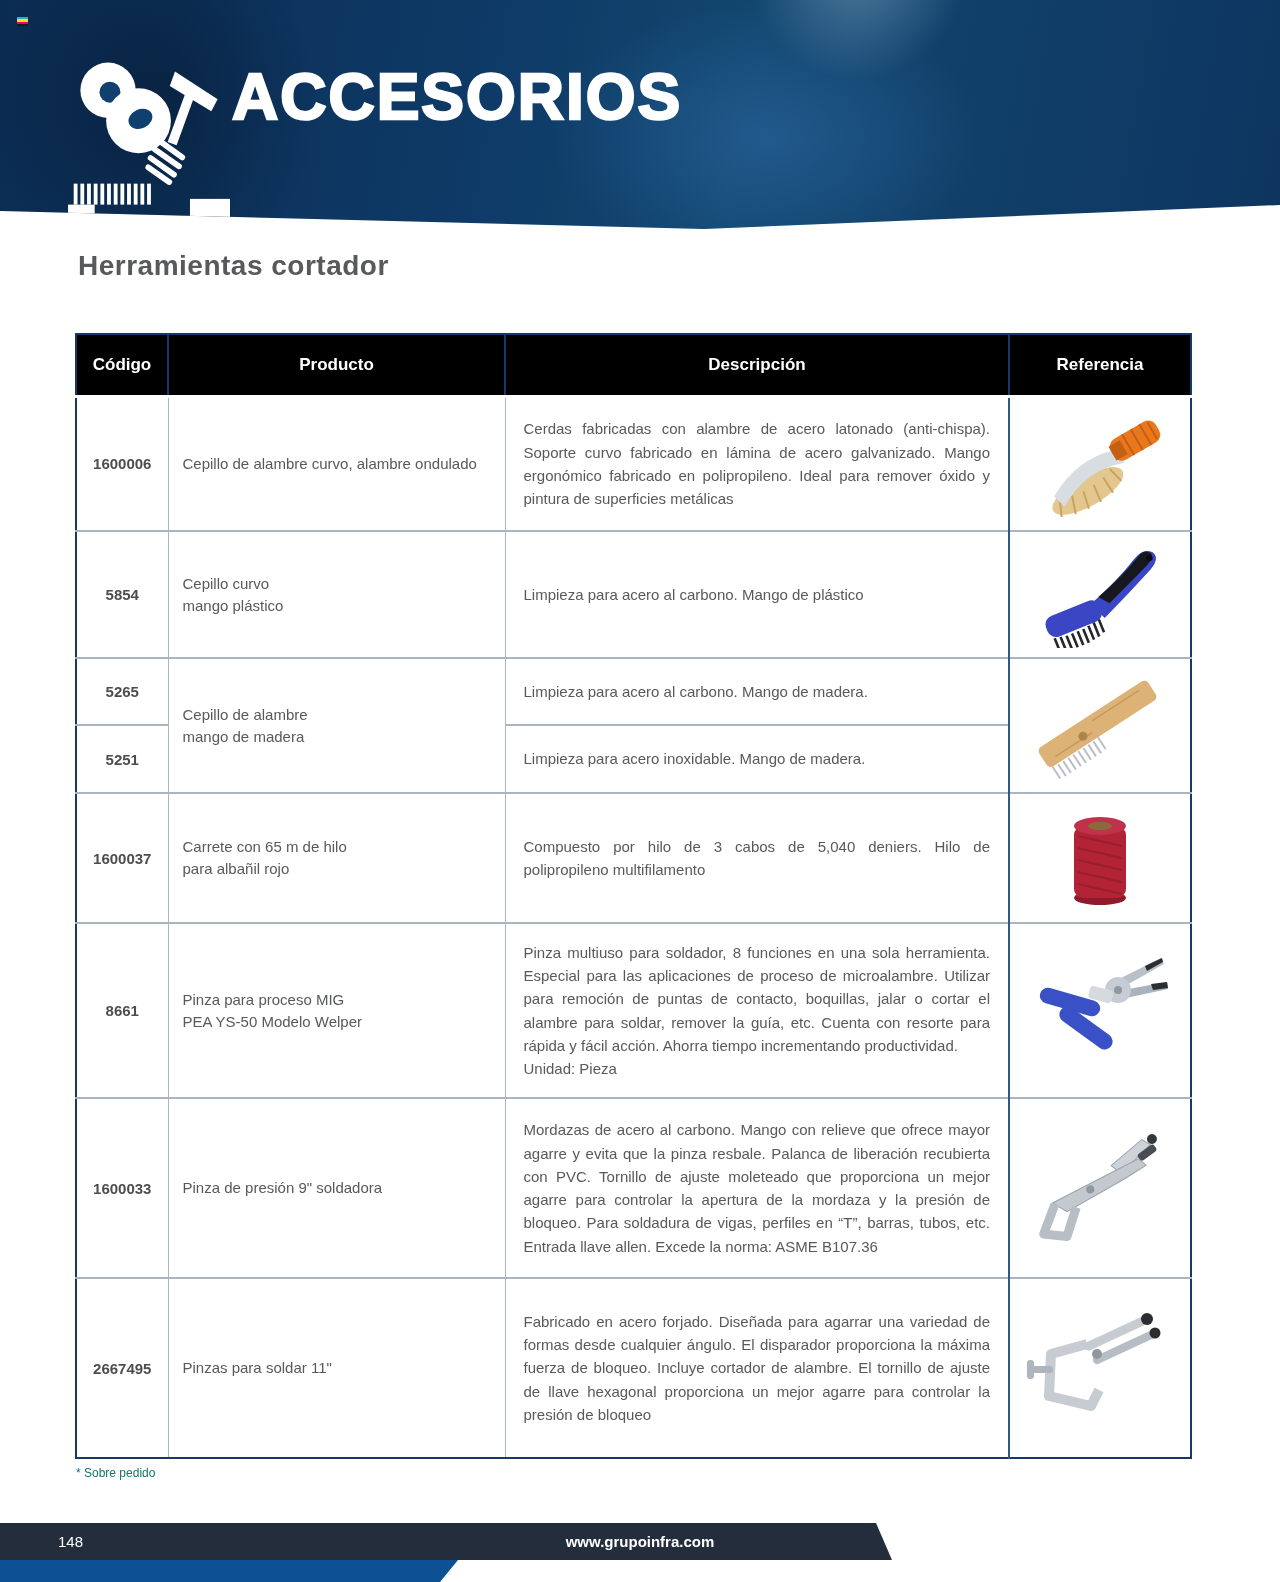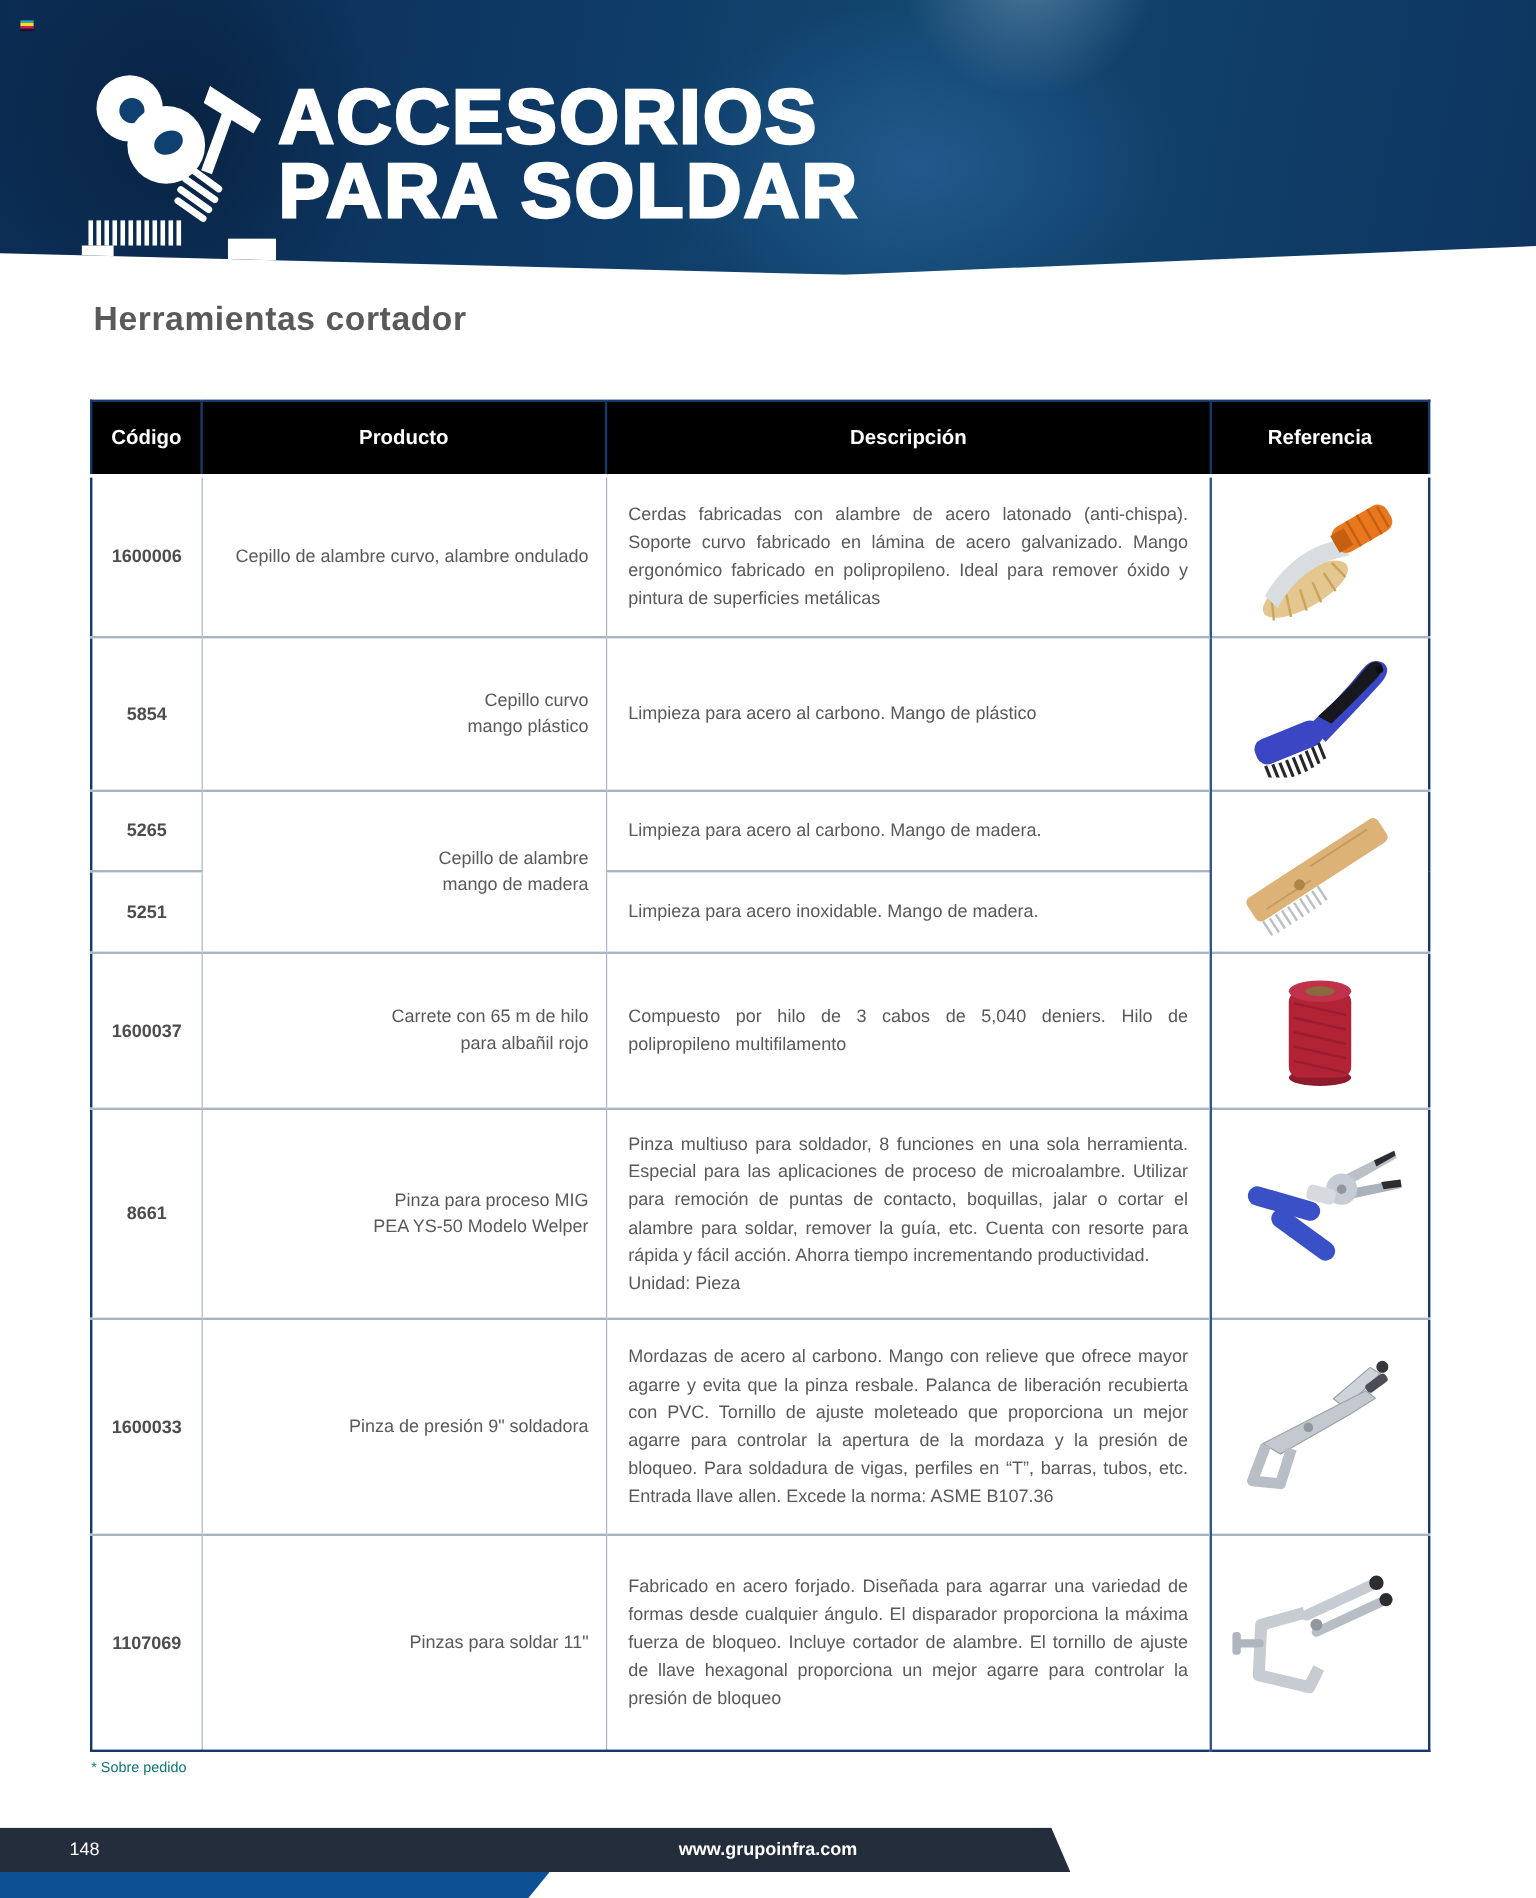--- a/index.html
+++ b/index.html
@@ -55,21 +55,21 @@
   }
   .catalog-table th:last-child { border-right:none; }
 
   .catalog-table td {
     border:1px solid #a9b6c2; border-top-width:2px;
     color:#58595b; font-size:15px; vertical-align:middle;
     padding:10px 14px; background:#ffffff;
   }
   .catalog-table td.ref { border-left:2px solid #2f578a; border-right:none; padding:6px; text-align:center; }
   .catalog-table td.code { text-align:center; font-weight:bold; color:#4d4d4f; padding:6px 4px; }
-  .catalog-table td.prod { text-align:right; white-space:pre-line; line-height:1.45; }
+  .catalog-table td.prod { text-align:left; white-space:pre-line; line-height:1.45; }
   .catalog-table td.desc { text-align:justify; line-height:1.55; white-space:pre-line; padding:12px 18px; }
 
   tr.r1 { height:135px; } tr.r2 { height:125px; }
   tr.r3a { height:67px; } tr.r3b { height:68px; }
   tr.r4 { height:130px; } tr.r5 { height:175px; }
   tr.r6 { height:180px; } tr.r7 { height:180px; }
 
   
   .footnote { position:absolute; top:1466px; left:76px; font-size:12px; color:#0f766e; }
 
@@ -138,21 +138,20 @@
           <rect x="69" y="140" width="4" height="22"></rect>
         <rect x="76" y="140" width="4" height="22"></rect>
           <rect x="83" y="140" width="4" height="22"></rect>
         <rect x="0" y="162" width="28" height="14"></rect>
         <rect x="128" y="156" width="42" height="22"></rect>
       </g>
     </svg>
 
     <div class="banner-title">
       <div>ACCESORIOS</div>
-      <div>PARA SOLDAR</div>
     </div>
   </div>
 
   <div class="section-title">Herramientas cortador</div>
 
   <table class="catalog-table">
     <colgroup>
         <col class="c-code">
         <col class="c-prod">
         <col class="c-desc">
@@ -302,21 +301,21 @@
               <circle cx="142" cy="26" r="5" fill="#34373c"></circle>
               <path d="M30 64 L98 48 L124 42 L130 50 L106 58 L42 76 Z" fill="#c3c9cf" stroke="#9aa2aa" stroke-width="1"></path>
               <path d="M32 66 L14 92 L36 100 L52 74" fill="none" stroke="#b7bec5" stroke-width="9" stroke-linejoin="round"></path>
               <circle cx="70" cy="60" r="4" fill="#8f979f"></circle>
             </g>
           </svg>
         </td>
       </tr>
 
       <tr class="r7">
-        <td class="code">1107069</td>
+        <td class="code">2667495</td>
         <td class="prod">Pinzas para soldar 11"</td>
         <td class="desc">Fabricado en acero forjado. Diseñada para agarrar una variedad de formas desde cualquier ángulo. El disparador proporciona la máxima fuerza de bloqueo. Incluye cortador de alambre. El tornillo de ajuste de llave hexagonal proporciona un mejor agarre para controlar la presión de bloqueo</td>
         <td class="ref">
           <svg width="150" height="130" viewBox="0 0 150 130">
             <path d="M62 42 L26 52 L24 94 L66 104 L74 88" fill="none" stroke="#c6ccd2" stroke-width="10" stroke-linejoin="round"></path>
             <rect x="6" y="64" width="22" height="7" rx="3" fill="#aeb5bc"></rect>
             <rect x="2" y="58" width="7" height="19" rx="3" fill="#aeb5bc"></rect>
             <path d="M64 44 L120 18" stroke="#c6ccd2" stroke-width="9" stroke-linecap="round"></path>
             <path d="M72 58 L128 32" stroke="#b7bdc4" stroke-width="8" stroke-linecap="round"></path>
             <circle cx="122" cy="17" r="6" fill="#2b2d31"></circle>

